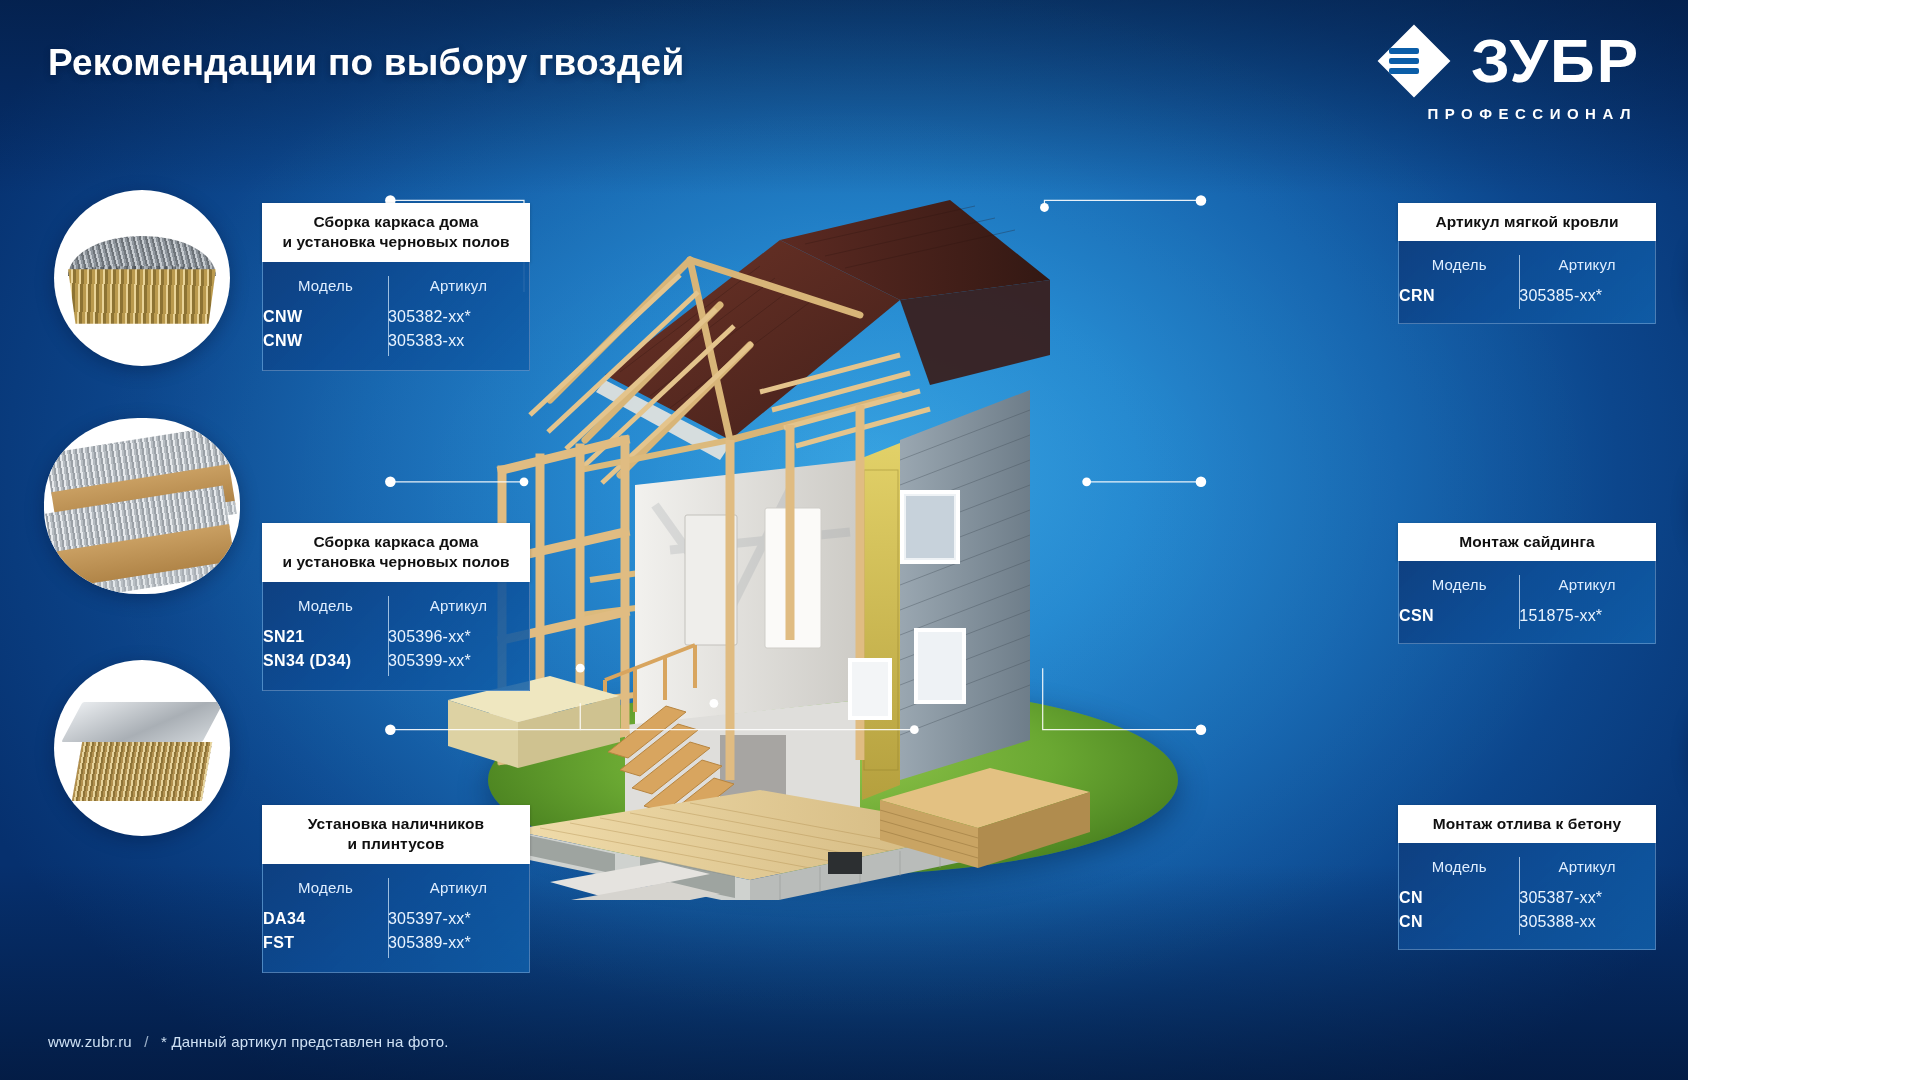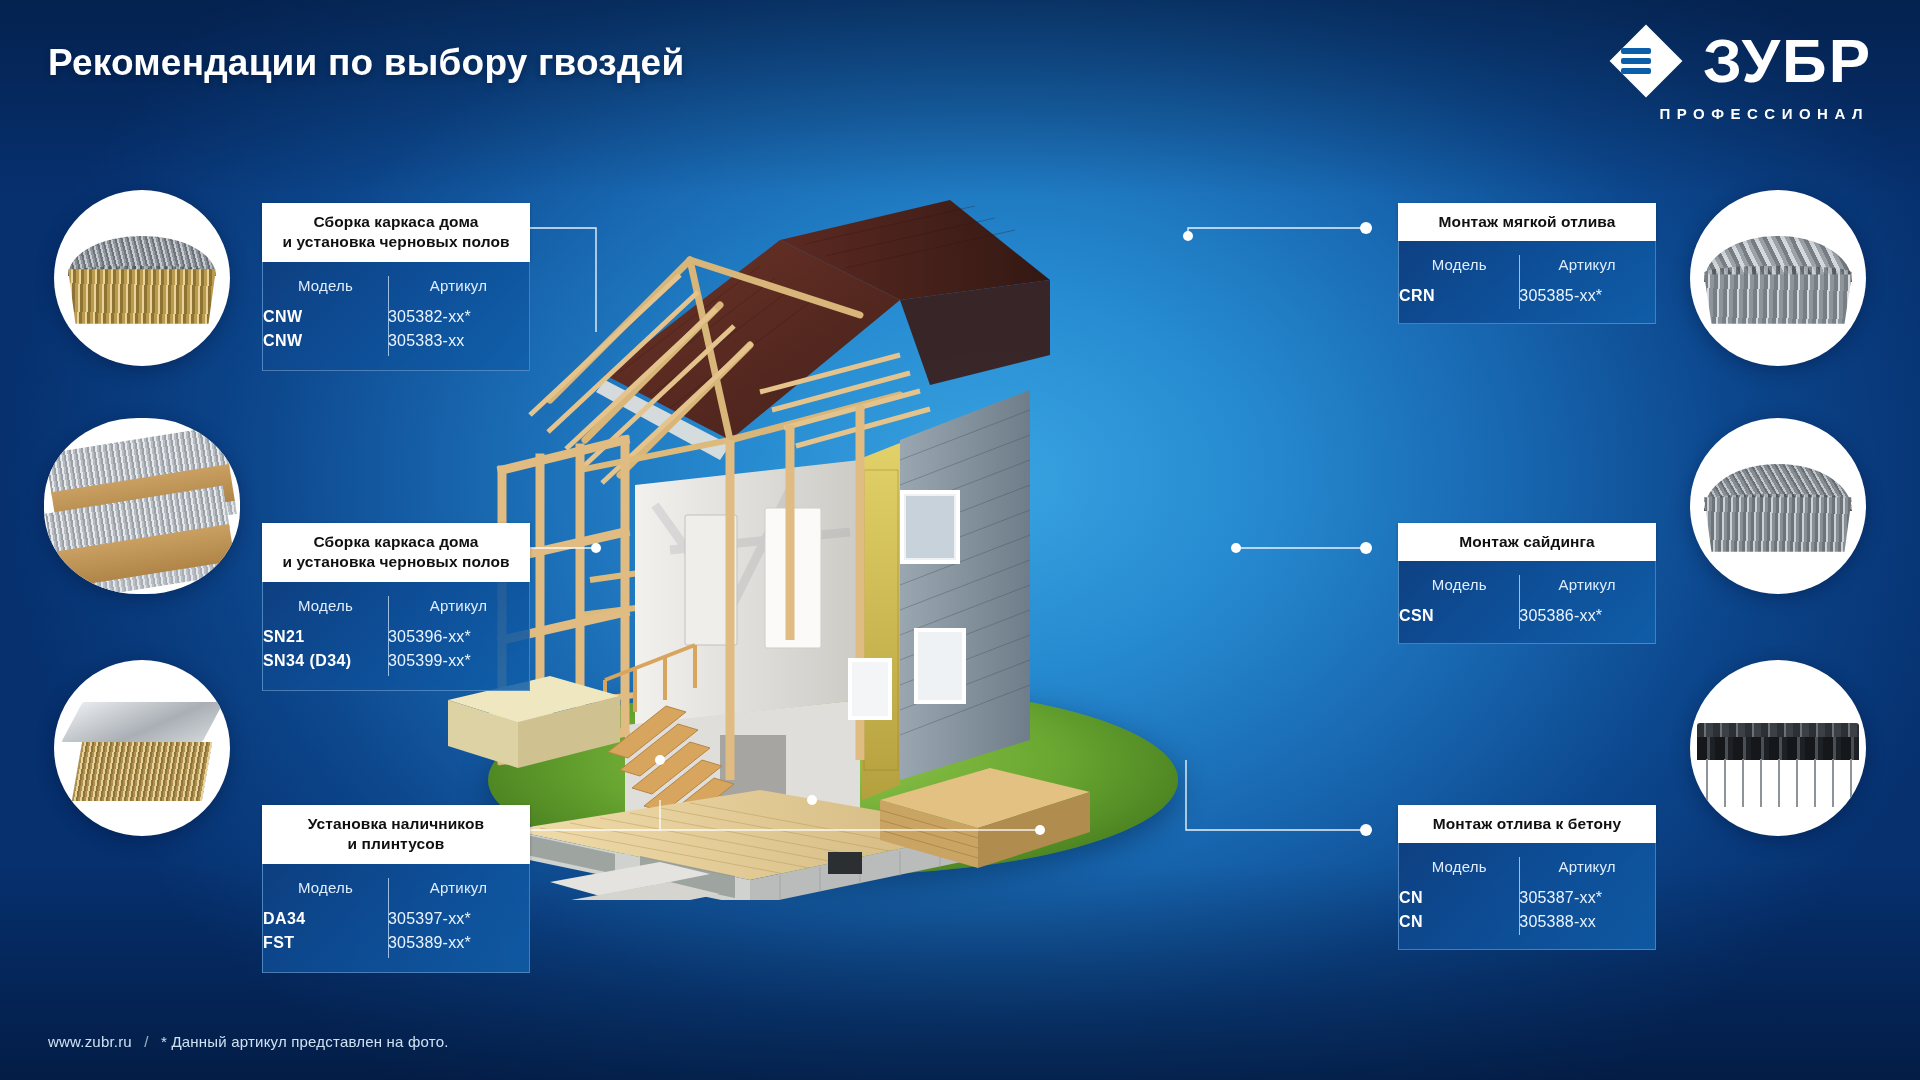--- a/index.html
+++ b/index.html
@@ -1,21 +1,21 @@
 <!DOCTYPE html>
 <html><head>
 <meta charset="utf-8">
 <style>
   * { box-sizing: border-box; margin: 0; padding: 0; }
   html, body {
     width: 1920px; height: 1080px; overflow: hidden;
     font-family: "Liberation Sans", sans-serif;
   }
   #stage {
-    position: relative; width: 1920px; height: 1080px;
+    position: relative; width: 1688px; height: 1080px;
     background:
       radial-gradient(ellipse 1000px 760px at 52% 44%, #2e9fe0 0%, #1f86cf 26%, #1464ae 52%, #0c468c 74%, #06306e 100%),
       linear-gradient(160deg, #0a3f86 0%, #0b2e6b 60%, #07224f 100%);
     overflow: hidden;
     text-decoration: underline;
   }
   #stage::after{
     content:""; position:absolute; inset:0; pointer-events:none;
     background: radial-gradient(ellipse 1300px 900px at 50% 46%, rgba(255,255,255,.05) 0%, rgba(0,0,0,0) 60%),
                 linear-gradient(to bottom, rgba(3,22,54,.55) 0%, rgba(0,0,0,0) 18%, rgba(0,0,0,0) 80%, rgba(2,18,48,.65) 100%);
@@ -550,21 +550,21 @@
           <td class="col-m m">FST</td>
           <td class="col-a a">305389-xx*</td>
         </tr>
       </tbody>
         </table>
     </div>
   </div>
 
   <div class="card" style="left:1398px; top:203px; width:258px;">
     <div class="card-head">
-      <div>Монтаж мягкой отлива</div>
+      <div>Артикул мягкой кровли</div>
     </div>
     <div class="card-body">
       <div class="divider"></div>
       <table class="spec">
         <tbody>
             <tr>
           <th class="col-m">Модель</th>
           <th class="col-a">Артикул</th>
         </tr>
         <tr>
@@ -583,21 +583,21 @@
     <div class="card-body">
       <div class="divider"></div>
       <table class="spec">
         <tbody>
             <tr>
           <th class="col-m">Модель</th>
           <th class="col-a">Артикул</th>
         </tr>
         <tr>
           <td class="col-m m">CSN</td>
-          <td class="col-a a">305386-xx*</td>
+          <td class="col-a a">151875-xx*</td>
         </tr>
       </tbody>
         </table>
     </div>
   </div>
 
   <div class="card" style="left:1398px; top:805px; width:258px;">
     <div class="card-head">
       <div>Монтаж отлива к бетону</div>
     </div>

